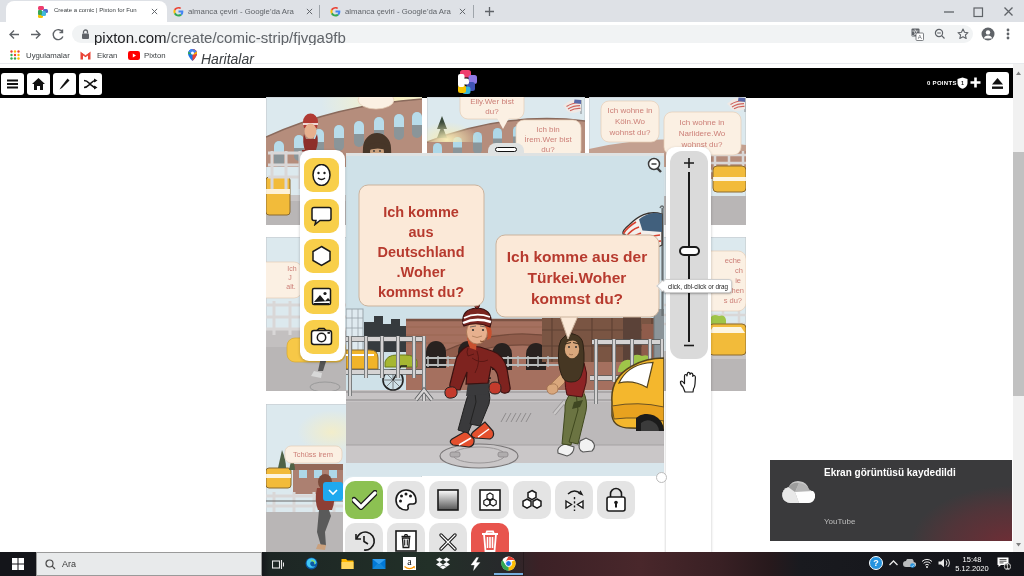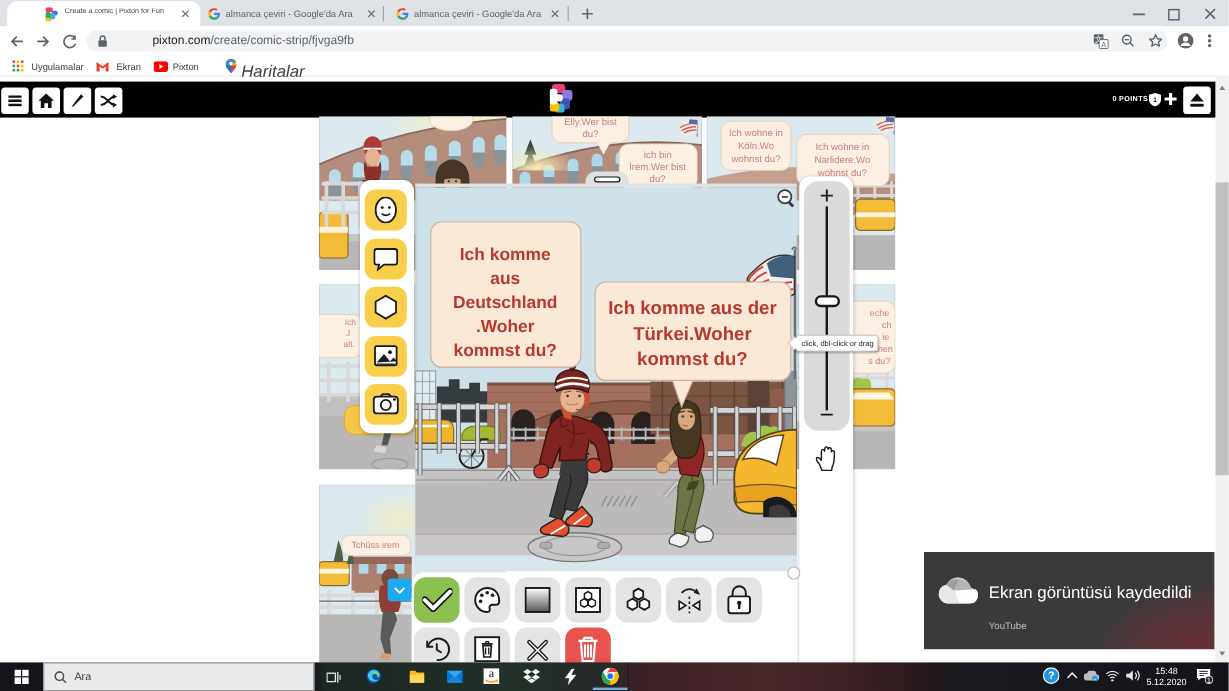--- a/index.html
+++ b/index.html
@@ -62,21 +62,21 @@
 <svg class="abs" style="left:8px;top:28px" width="60" height="13" viewBox="0 0 60 13">
   <path d="M11 6.5 H2 M6 2.5 L2 6.5 L6 10.5" stroke="#5f6368" stroke-width="1.4" fill="none"></path>
   <path d="M23 6.5 H32 M28 2.5 L32 6.5 L28 10.5" stroke="#5f6368" stroke-width="1.4" fill="none"></path>
   <path d="M54.5 4 A 5 5 0 1 0 54.9 8.5 M54.5 1.5 V4.5 H51.5" stroke="#5f6368" stroke-width="1.4" fill="none"></path>
 </svg>
 <div class="abs" style="left:72px;top:25px;width:901px;height:18px;background:#f1f3f4;border-radius:9px;"></div>
 <svg class="abs" style="left:81px;top:29px" width="9" height="11" viewBox="0 0 9 11">
   <rect x="1" y="4.5" width="7" height="5.5" rx="1" fill="#5f6368"></rect>
   <path d="M2.5 4.5 V3 a2 2 0 0 1 4 0 V4.5" stroke="#5f6368" stroke-width="1.3" fill="none"></path>
 </svg>
-<div class="abs" style="left:94px;top:29px;font-size:10px;color:#202124;margin-left:33px;">pixton.com<span style="color:#5f6368">/create/comic-strip/fjvga9fb</span></div>
+<div class="abs" style="left:94px;top:29px;font-size:15px;color:#202124;">pixton.com<span style="color:#5f6368">/create/comic-strip/fjvga9fb</span></div>
 
 <svg class="abs" style="left:911px;top:28px" width="13" height="13" viewBox="0 0 13 13">
   <rect x="0.5" y="0.5" width="8" height="8" rx="1" fill="#5f6368"></rect>
   <text x="4.5" y="7" font-size="7" fill="#fff" text-anchor="middle" font-family="Liberation Sans">文</text>
   <rect x="5" y="5" width="7.5" height="7.5" rx="1" fill="#fff" stroke="#5f6368" stroke-width="0.8"></rect>
   <text x="8.7" y="11" font-size="6" fill="#5f6368" text-anchor="middle" font-family="Liberation Sans">A</text>
 </svg>
 <svg class="abs" style="left:934px;top:28px" width="12" height="12" viewBox="0 0 12 12">
   <circle cx="5" cy="5" r="3.6" fill="none" stroke="#5f6368" stroke-width="1.2"></circle>
   <path d="M3.2 5 H6.8 M7.7 7.7 L10.5 10.5" stroke="#5f6368" stroke-width="1.2"></path>
@@ -736,21 +736,21 @@
 
 <div class="abs" style="left:770px;top:460px;width:242px;height:81px;background:#3a3a3c;overflow:hidden;">
   <div class="abs" style="left:110px;top:0;width:132px;height:81px;background:radial-gradient(ellipse 120px 70px at 100% 105%, rgba(125,42,52,0.8) 0%, rgba(125,42,52,0.35) 55%, rgba(125,42,52,0) 85%);"></div>
   <svg class="abs" style="left:11px;top:20px" width="34" height="24" viewBox="0 0 34 24">
     <path d="M9 23 a8 8 0 0 1 -1.5-15.8 A11 11 0 0 1 28 9.5 a7 7 0 0 1 -1 13.5 Z" fill="#c8c8c8"></path>
     <path d="M9 23 a8 8 0 0 1 -1.5-15.8 A11 11 0 0 1 18 3 l-4 9 l12 2 l-8 9 Z" fill="#9d9d9d"></path>
     <path d="M18 3 a11 11 0 0 1 10 6.5 a7 7 0 0 1 4 5 l-18 -1.5 Z" fill="#b5b5b5"></path>
     <path d="M7.5 7.2 A8 8 0 0 0 9 23 h9 l-4 -11 Z" fill="#e8e8e8"></path>
     <path d="M27 23 a7 7 0 0 0 5 -12 l-18 1 l4 11 Z" fill="#fdfdfd"></path>
   </svg>
-  <div class="abs" style="left:54px;top:25px;font-size:14px;font-weight:normal;color:#fff;">Ekran görüntüsü kaydedildi</div>
+  <div class="abs" style="left:54px;top:7px;font-size:10px;font-weight:bold;color:#fff;">Ekran görüntüsü kaydedildi</div>
   <div class="abs" style="left:54px;top:57px;font-size:8px;color:#bdbdbd;">YouTube</div>
 </div>
 
 <div class="abs" style="left:0;top:552px;width:1024px;height:24px;background:linear-gradient(90deg,#14151a 0,#14151a 260px,#1d2624 270px,#223028 430px,#27292b 500px,#3c2126 540px,#49272b 640px,#392024 720px,#27191c 770px,#191a1f 800px,#131419 1024px);"></div>
 <svg class="abs" style="left:12px;top:558px" width="12" height="12" viewBox="0 0 12 12">
     <rect x="0" y="0" width="5.5" height="5.5" fill="#fff"></rect>
     <rect x="6.5" y="0" width="5.5" height="5.5" fill="#fff"></rect>
     <rect x="0" y="6.5" width="5.5" height="5.5" fill="#fff"></rect>
     <rect x="6.5" y="6.5" width="5.5" height="5.5" fill="#fff"></rect>
   </svg>

